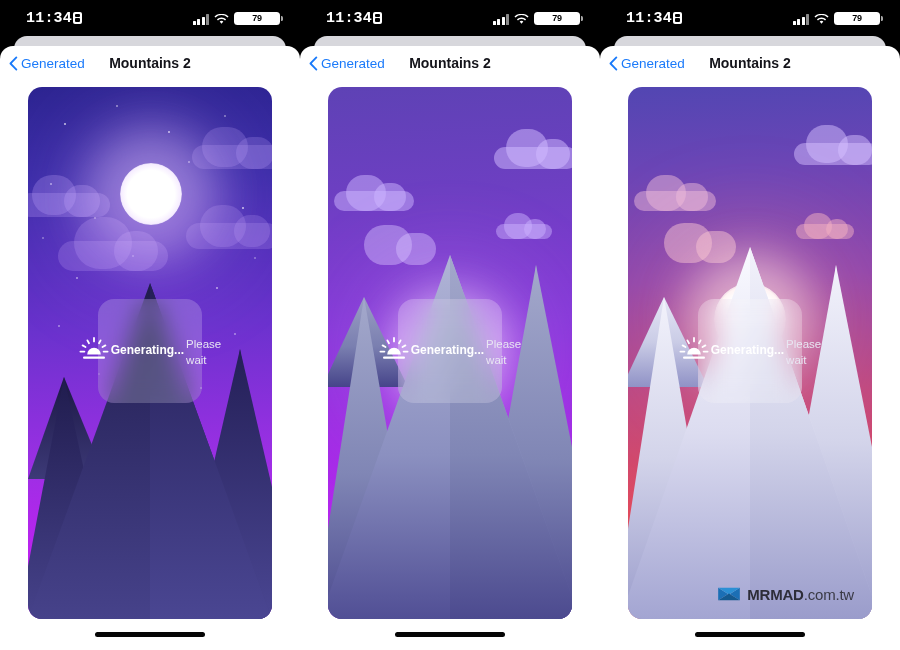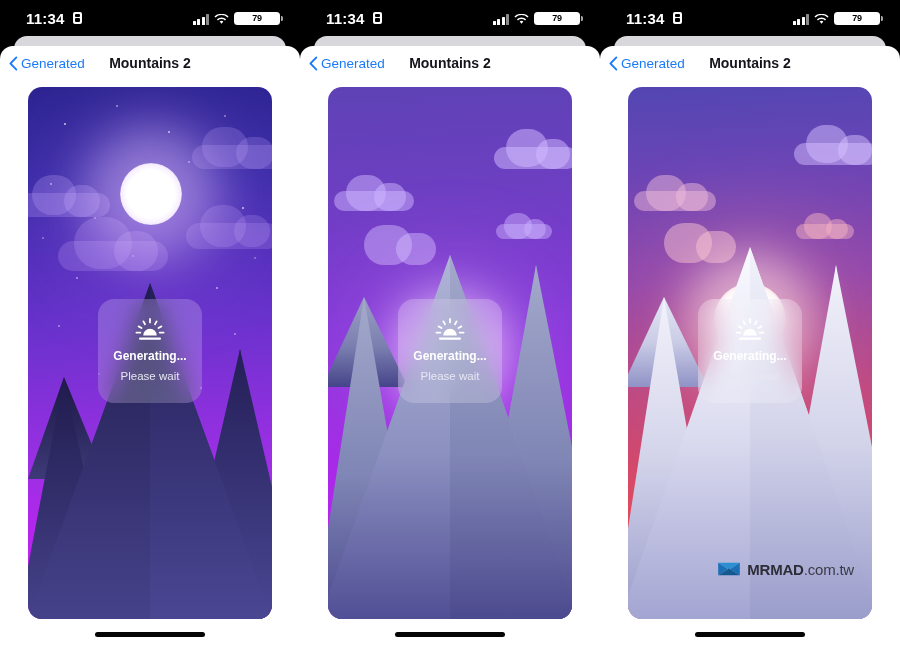--- a/index.html
+++ b/index.html
@@ -14,21 +14,21 @@
   .phone { position: relative; width: 300px; height: 650px; background: #000; overflow: hidden; }
 
   
   .statusbar {
     position: absolute; top: 0; left: 0; width: 300px; height: 40px;
     color: #fff; z-index: 40;
   }
   .sb-time {
     position: absolute; left: 26px; top: 10px;
     font-size: 15px; font-weight: bold; letter-spacing: 0.2px;
-    color: #ffffff; font-family: Liberation Sans, sans-serif;
+    color: #ffffff; font-family: Liberation Mono, monospace;
   }
   .sb-rec {
     position: absolute; left: 73px; top: 12px;
     width: 9px; height: 12px; border-radius: 2px;
     background: #ffffff;
   }
   .sb-rec::before {
     content: ""; position: absolute; left: 2px; top: 2px;
     width: 5px; height: 3px; background: #000; border-radius: 1px;
   }
@@ -128,39 +128,39 @@
   .mtns svg { display: block; width: 100%; height: 100%; }
 
   
   .loading {
     position: absolute; left: 50%; transform: translateX(-50%);
     top: 212px; width: 104px; height: 104px;
     border-radius: 16px;
     background: rgba(255,255,255,0.20);
     backdrop-filter: blur(12px);
     -webkit-backdrop-filter: blur(12px);
-    display: flex; flex-direction: column; align-items: center;
+    display: flex; flex-direction: row; align-items: center;
     justify-content: center; gap: 2px;
     z-index: 25;
   }
   .loading .ic { width: 30px; height: 24px; margin-bottom: 5px; }
   .loading .ic svg { display: block; }
   .loading .t1 { font-size: 12px; font-weight: bold; color: #fff; line-height: 1.3; }
   .loading .t2 { font-size: 11.5px; color: #e8e6f2; line-height: 1.4; margin-top: 2px; }
 
   
   .home-ind {
     position: absolute; left: 50%; transform: translateX(-50%);
     bottom: 13px; width: 110px; height: 5px; border-radius: 3px;
     background: #050505; z-index: 30;
   }
 
   
   .watermark {
-    position: absolute; right: 18px; bottom: 41px;
+    position: absolute; right: 18px; bottom: 16px;
     display: flex; align-items: center; gap: 6px; z-index: 28;
   }
   .watermark .logo { width: 24px; height: 18px; }
   .watermark .logo svg { display: block; }
   .watermark .wm-text {
     font-size: 15px; color: #2d2d38; font-weight: bold; letter-spacing: -0.2px;
   }
   .watermark .wm-text .dim { font-weight: normal; color: #3a3a46; }
 </style>
 </head>

